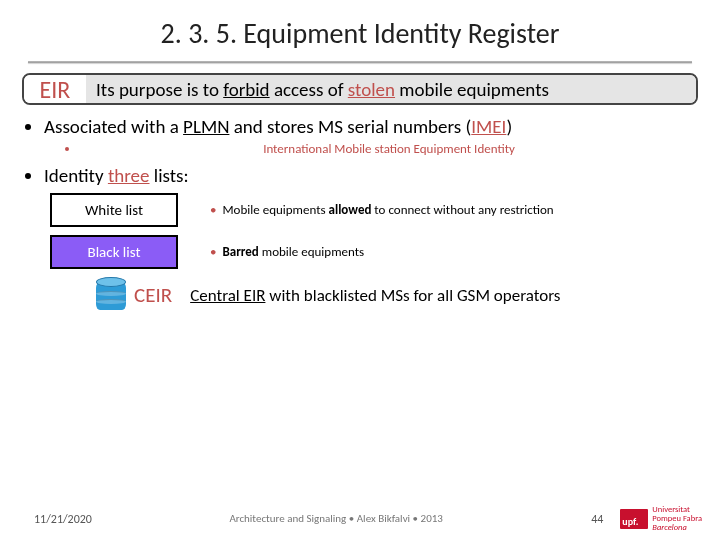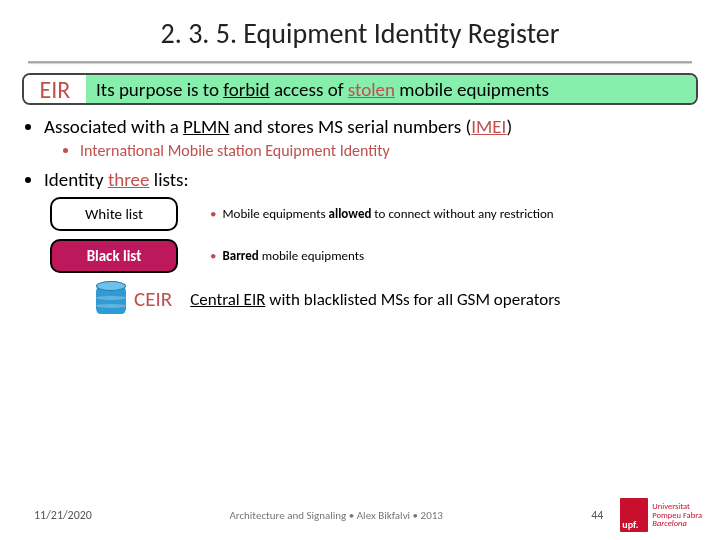--- a/index.html
+++ b/index.html
@@ -41,56 +41,56 @@
     background: #fff;
     color: #c0504d;
     font-size: 24px;
     display: flex;
     align-items: center;
     justify-content: center;
     font-weight: 400;
   }
   .purpose-text {
     flex: 1;
-    background: #86efac;
+    background: #e5e5e5;
     display: flex;
     align-items: center;
     padding: 0 10px;
     font-size: 19px;
   }
   .purpose-text .u { text-decoration: underline; }
   .purpose-text .red { color: #c0504d; }
   .content { padding: 0 22px; }
   ul.top { list-style: disc; padding-left: 22px; }
   ul.top > li { font-size: 19px; margin: 4px 0 4px 0; }
   ul.sub { list-style: disc; padding-left: 32px; }
-  ul.sub > li { font-size: 16px; color: #c0504d; margin: 3px 0 8px 4px; }
+  ul.sub > li { font-size: 13px; color: #c0504d; margin: 3px 0 8px 4px; text-align: center; }
   .u { text-decoration: underline; }
   .red { color: #c0504d; }
   .lists-grid {
     margin: 6px 0 8px 28px;
   }
   .list-row {
     display: flex;
     align-items: center;
     margin-bottom: 8px;
   }
   .list-box {
     width: 128px;
     height: 34px;
     display: flex;
     align-items: center;
     justify-content: center;
     font-size: 15px;
     border: 2px solid #000;
-    border-radius: 10px;
+    border-radius: 0;
   }
   .list-box.white { background: #fff; color:#000; }
   .list-box.gray { background: #bfbfbf; color:#000; }
-  .list-box.black { background: #be185d; color:#fff;font-weight:bold; }
+  .list-box.black { background: #8b5cf6; color:#fff; }
   .list-desc {
     flex: 1;
     padding-left: 32px;
     font-size: 13px;
     line-height: 1.25;
   }
   .list-desc .marker { color: #c0504d; padding-right: 6px; }
   .bold { font-weight: 700; }
   .ceir-row {
     display: flex;
@@ -137,21 +137,21 @@
     padding: 0 18px;
   }
   .footer .center { flex:1; text-align:center; color:#777; font-size: 11px;}
   .footer .num { width: 40px; text-align: center; padding-right: 6px;}
   .upf-logo {
     display: flex;
     align-items: center;
     gap: 4px;
   }
   .upf-mark {
-    width: 28px; height: 34px;
+    width: 28px; height: 20px;
     background: #c8102e;
     color:#fff;
     font-size:10px;
     display:flex; align-items:flex-end; justify-content:flex-start;
     padding:1px 2px;
     font-weight:700;
     border-radius:1px;
   }
   .upf-txt {
     font-size: 8.5px;

